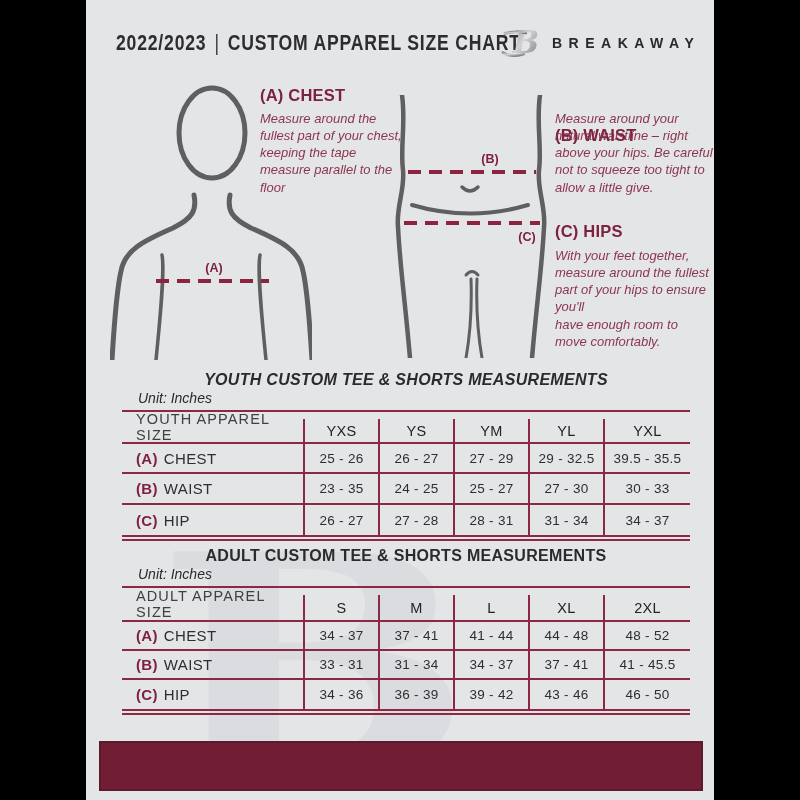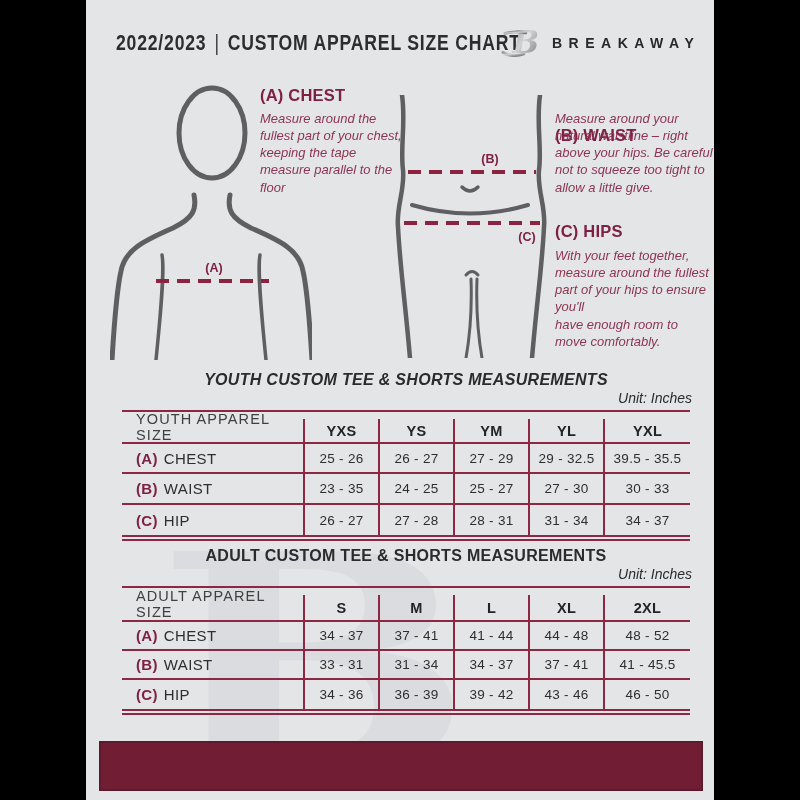--- a/index.html
+++ b/index.html
@@ -62,21 +62,21 @@
   .gh-waist{left:469px; top:86px;margin-top:40px;}
   .gb-waist{left:469px; top:110px; width:158px;font-style:italic;}
   .gh-hips{left:469px; top:222px;}
   .gb-hips{left:469px; top:247px; width:158px;}
   
   .section-title{
     position:absolute; left:36px; width:568px; text-align:center; z-index:1;
     font-weight:bold; font-size:16px; color:#2B2B2D; letter-spacing:.3px;
   }
   .section-unit{
-    position:absolute; left:38px; width:568px; text-align:right; z-index:1;
+    position:absolute; left:52px; width:568px; text-align:left; z-index:1;
     font-style:italic; font-size:14px; color:#2B2B2D;
   }
   .yt-title{top:371px;font-style:italic;} .yt-unit{top:390px;}
   .at-title{top:547px;} .at-unit{top:566px;}
   .size-table{
     position:absolute; left:36px; width:568px; z-index:1;
     display:grid;
     grid-template-columns:181px 75px 75px 75px 75px 87px;
     border-top:2px solid var(--maroon-line);
     border-bottom:2px solid var(--maroon-line);
@@ -88,21 +88,21 @@
   .yt-table{top:410px; grid-template-rows:32px 30px 31px 30px;}
   .at-table{top:586px; grid-template-rows:34px 29px 29px 29px;}
   .cell{
     display:flex; align-items:center; justify-content:center;
     border-left:2px solid var(--maroon-line);
     border-bottom:2px solid var(--maroon-line);
     font-size:13.5px; color:#2E2E30; letter-spacing:.3px;
   }
   .cell:nth-child(6n+1){border-left:none; justify-content:flex-start; padding-left:14px;}
   .cell:nth-child(n+19){border-bottom:none;}
-  .cell.head{font-weight:bold; font-size:14.5px; color:#232325;margin-top:7px;}
+  .cell.head{font-weight:normal; font-size:14.5px; color:#232325;margin-top:7px;}
   .cell.first-head{font-weight:normal; font-size:14.5px; letter-spacing:1.1px; color:#404040;}
   .rl-prefix{color:var(--maroon-text); font-weight:bold; font-size:15px; margin-right:6px;}
   .rl-name{color:#2E2E30; font-size:15px; letter-spacing:.4px;}
   
   .footer-bar{
     position:absolute; left:13px; top:741px; width:604px; height:50px; z-index:2;
     background:var(--footer);
     border:2px solid #5C1A30;
   }
   

